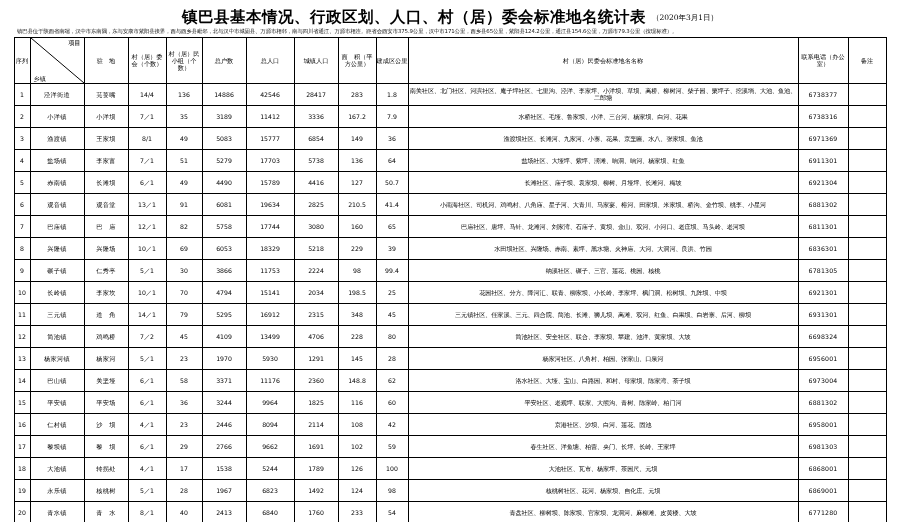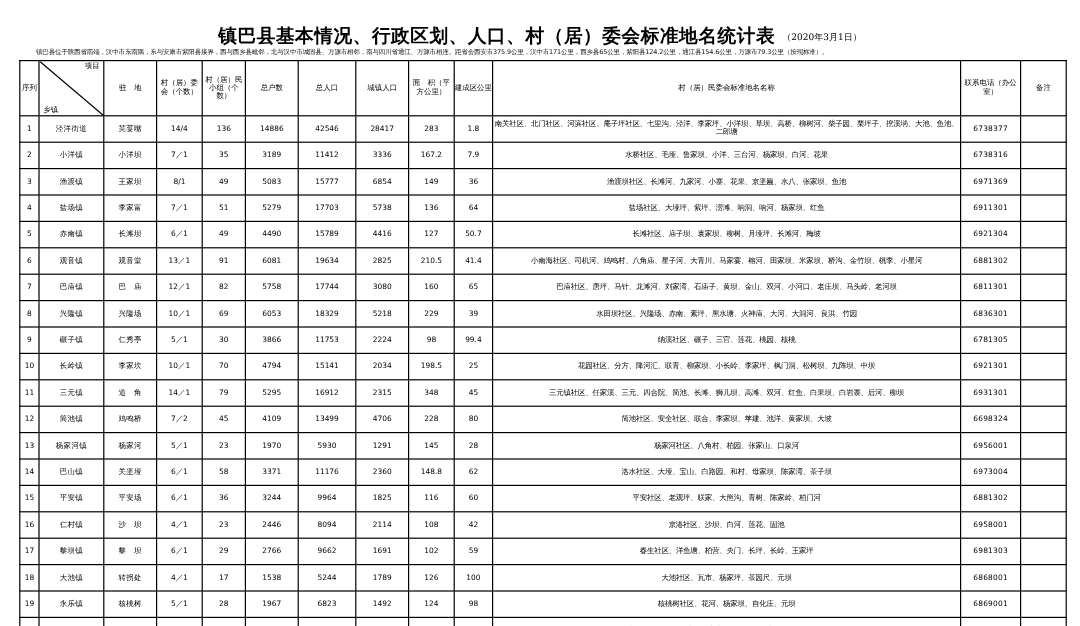--- a/index.html
+++ b/index.html
@@ -9,21 +9,21 @@
   }
   body {
     width: 900px; height: 522px;
     font-family: "DejaVu Sans", "Liberation Sans", sans-serif;
     color: #000;
     overflow: hidden;
   }
   .page {
     position: relative;
     width: 900px; height: 522px;
-    padding: 16px;
+    padding: 3px;
   }
   .title {
     text-align: center;
     font-family: "DejaVu Serif", "Liberation Serif", serif;
     font-weight: bold;
     font-size: 15.5px;
     letter-spacing: 0.5px;
     padding-top: 5px;
     line-height: 1.1;
     white-space: nowrap;

